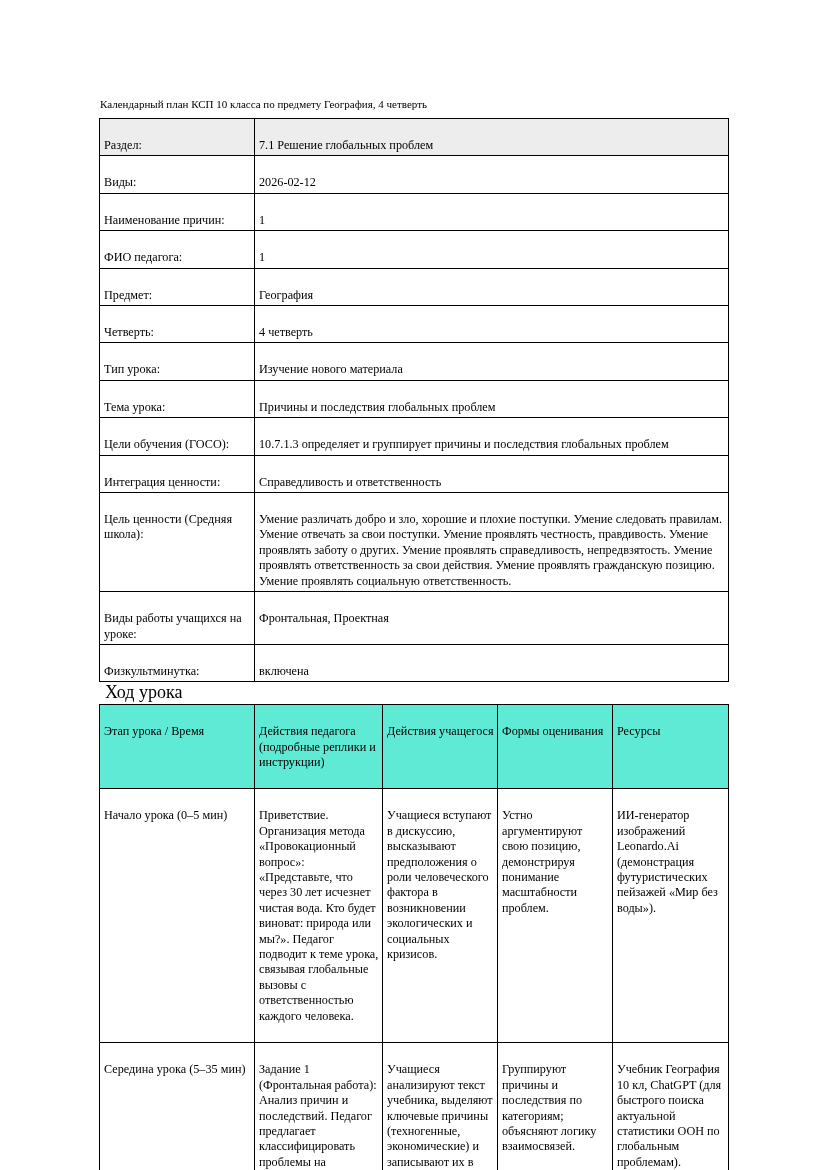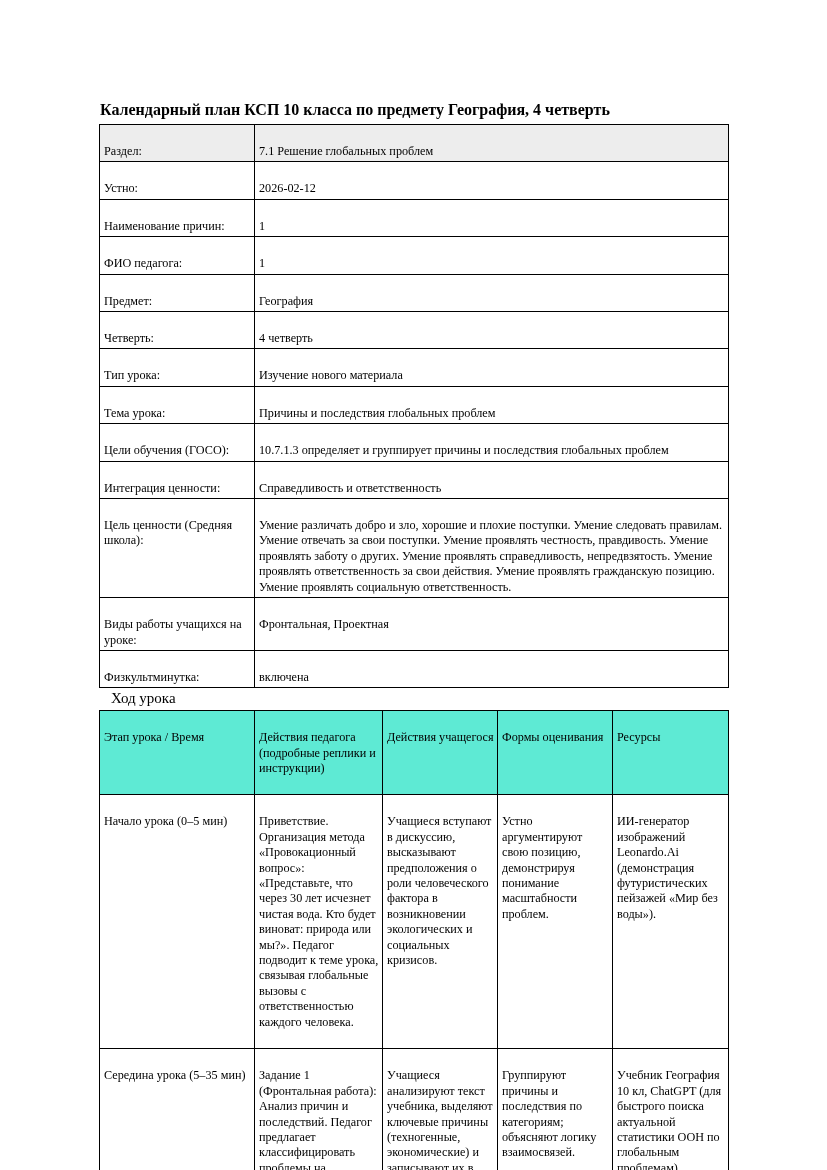--- a/index.html
+++ b/index.html
@@ -16,25 +16,24 @@
   }
   .page {
     position: relative;
     width: 827px;
     height: 1170px;
     box-sizing: border-box;
     padding: 96px 92px 0 99px;
     background: #ffffff;
   }
   .doc-title {
-    font-size: 16px;
+    font-size: 11px;
     line-height: 16px;
-    margin: 6px 0 6px 1px;
+    margin: 0 0 6px 1px;
     white-space: nowrap;
-    font-weight: bold;
   }
   table {
     border-collapse: collapse;
     table-layout: fixed;
     width: 629px;
     font-size: 12.2px;
     line-height: 15.4px;
   }
   table td, table th {
     border: 1px solid #000000;
@@ -49,23 +48,23 @@
   
   .info-table { margin-bottom: 0; }
   .info-table col.c1 { width: 155px; }
   .info-table col.c2 { width: 474px; }
   .info-table tr.shaded td { background: #ededed; }
   .info-table td.label { white-space: normal; }
   .info-table td.value { }
   .row-tall-work td { height: 30px; }
 
   .section-label {
-    font-size: 15px;
+    font-size: 18px;
     line-height: 16px;
-    margin: 2px 0 4px 12px;
+    margin: 2px 0 4px 6px;
   }
 
   
   .flow-table col.f1 { width: 155px; }
   .flow-table col.f2 { width: 128px; }
   .flow-table col.f3 { width: 115px; }
   .flow-table col.f4 { width: 115px; }
   .flow-table col.f5 { width: 116px; }
   .flow-table thead td { background: #5eead4; height: 62px; }
   .flow-table tbody tr.row-start td { height: 232px; margin-left: 6px; }
@@ -82,21 +81,21 @@
     <colgroup>
         <col class="c1">
         <col class="c2">
       </colgroup>
     <tbody>
       <tr class="shaded">
         <td class="label">Раздел:</td>
         <td class="value">7.1 Решение глобальных проблем</td>
       </tr>
       <tr>
-        <td class="label">Устно:</td>
+        <td class="label">Виды:</td>
         <td class="value">2026-02-12</td>
       </tr>
       <tr>
         <td class="label">Наименование причин:</td>
         <td class="value">1</td>
       </tr>
       <tr>
         <td class="label">ФИО педагога:</td>
         <td class="value">1</td>
       </tr>

